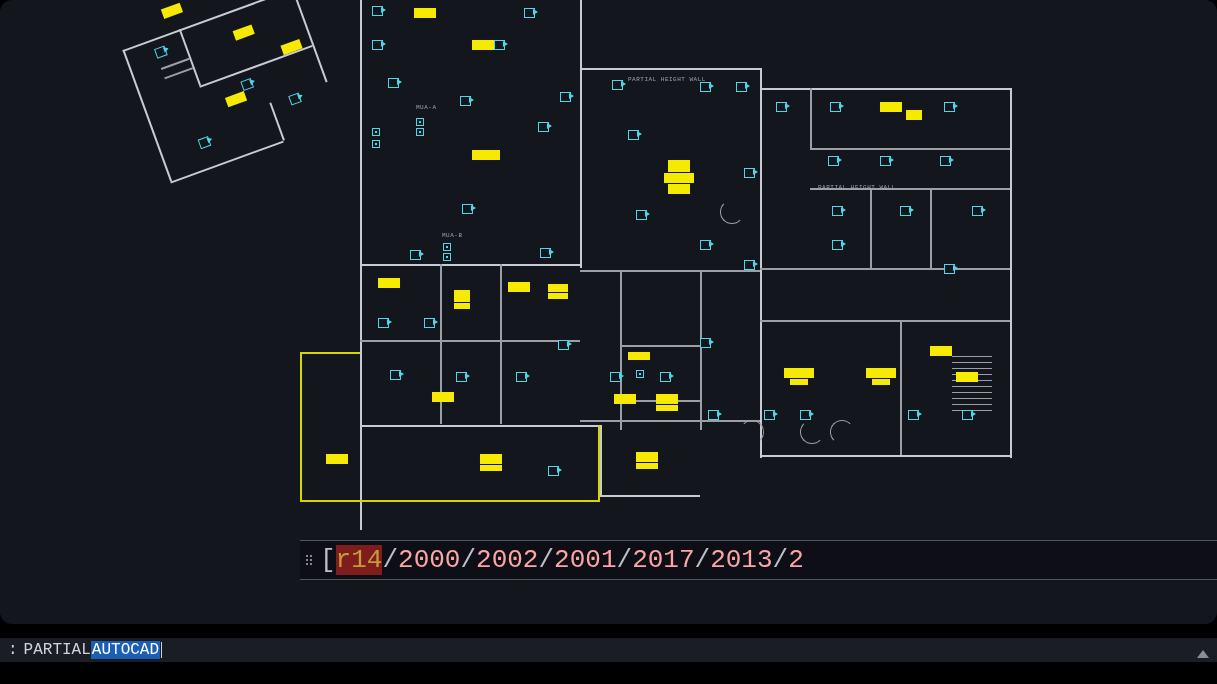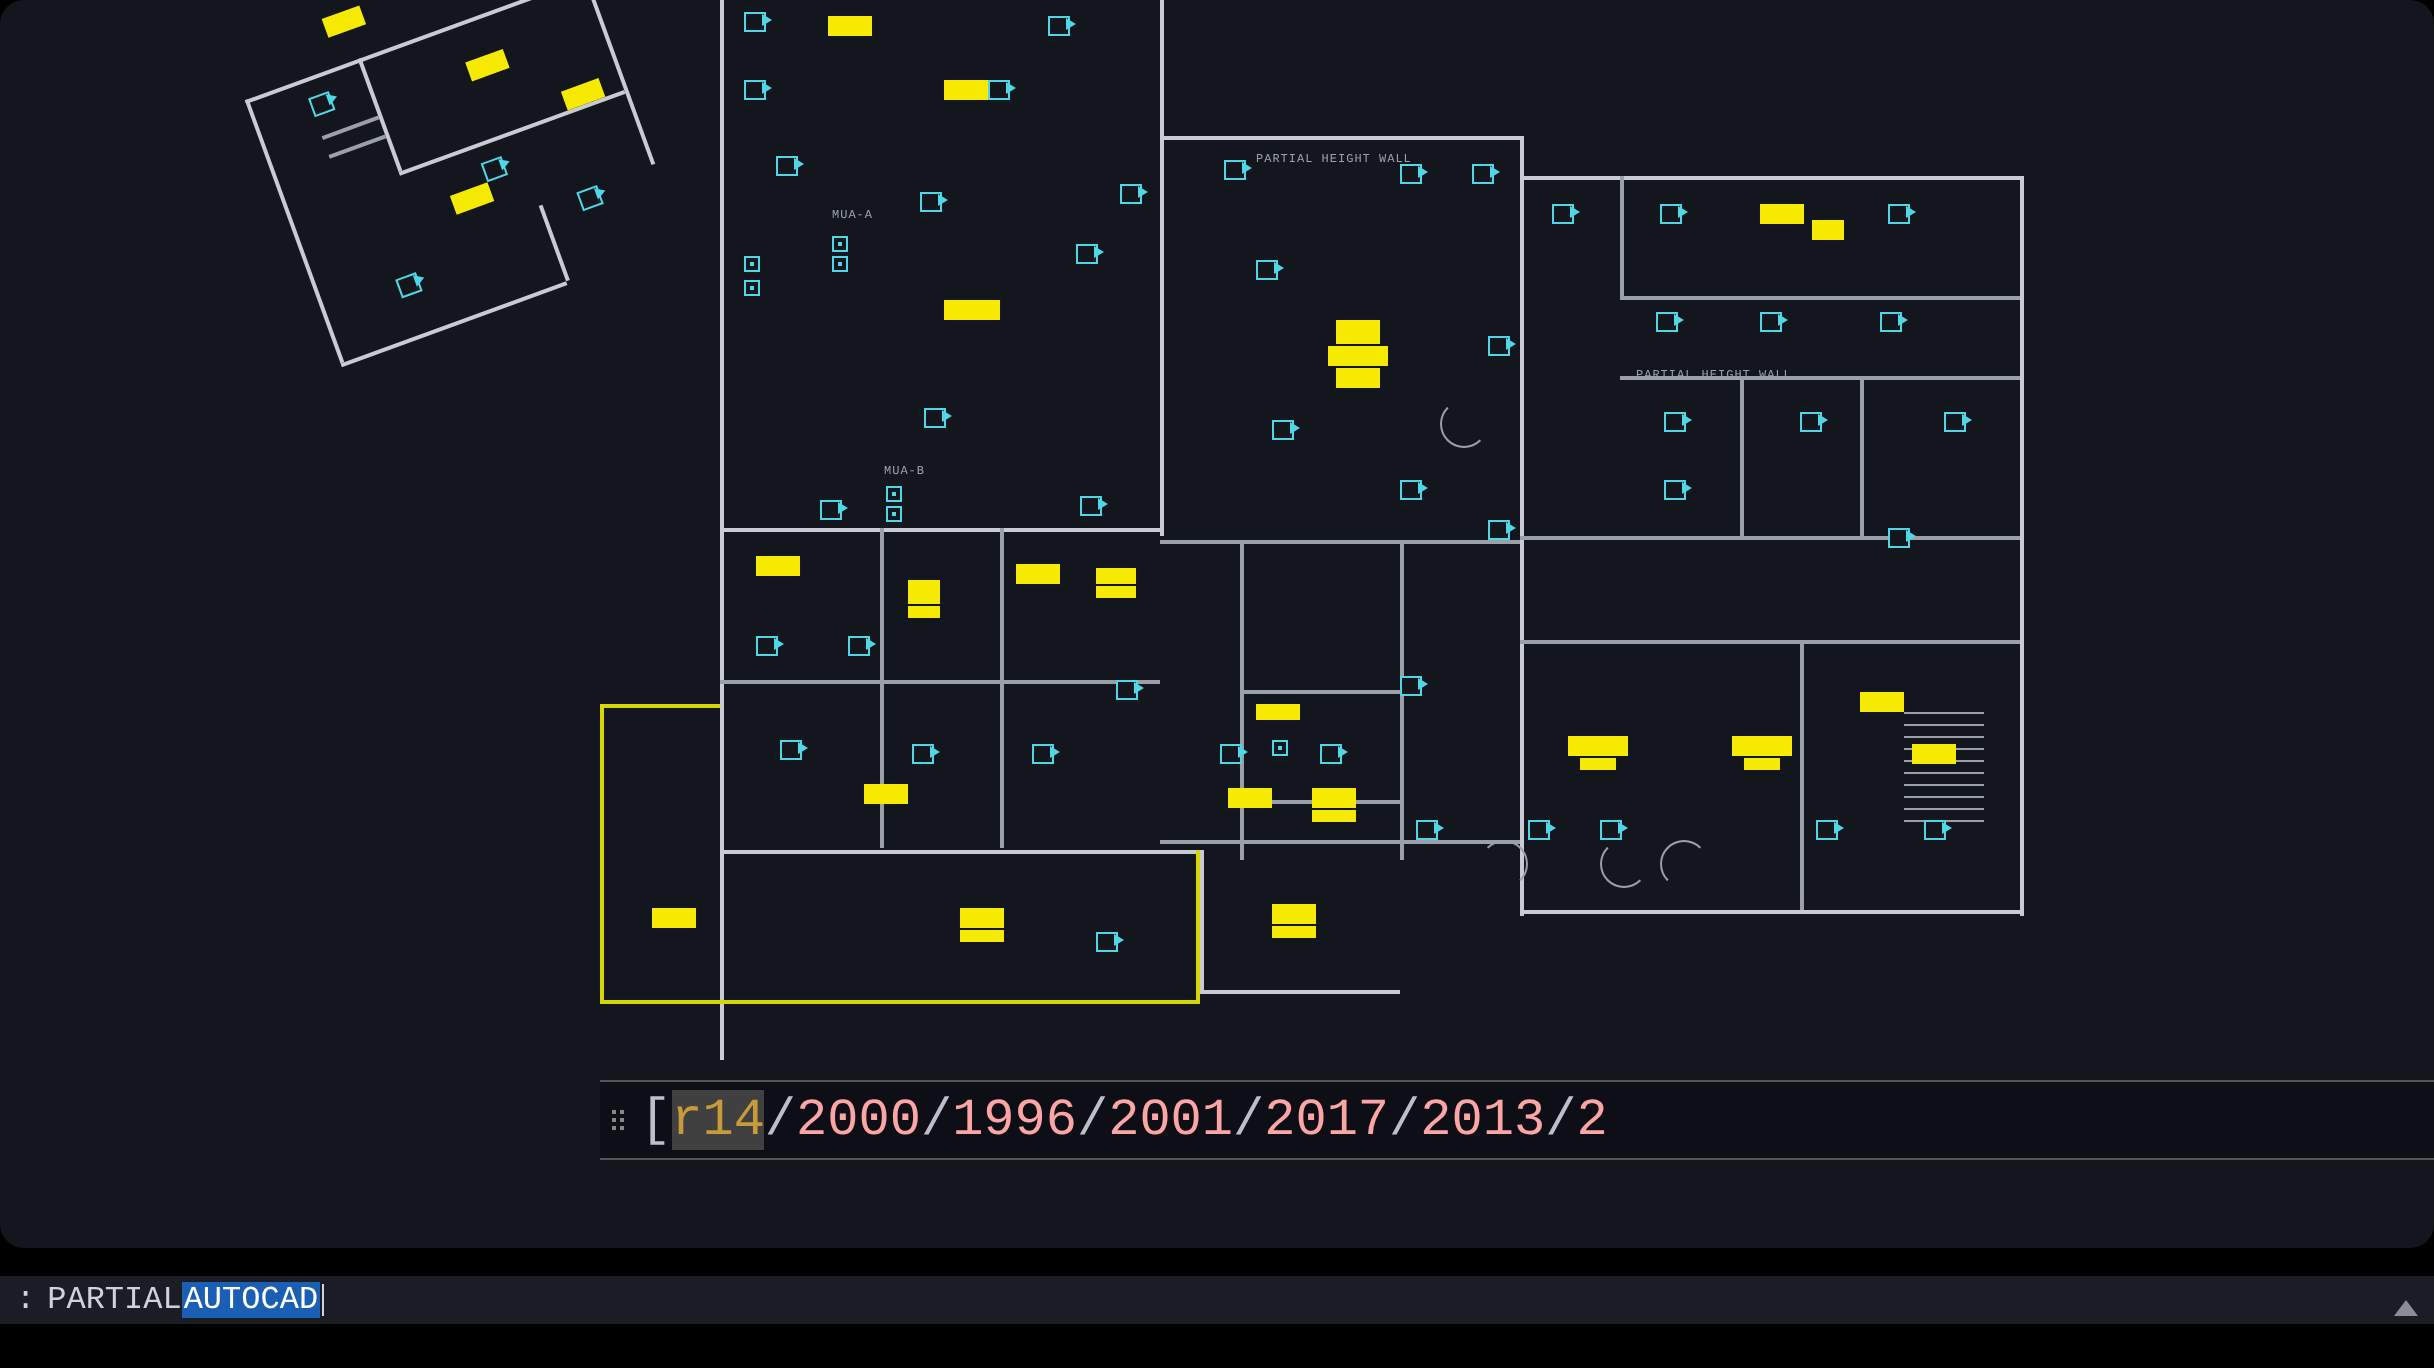--- a/index.html
+++ b/index.html
@@ -51,21 +51,21 @@
     display: flex; align-items: center;
     font-size: 26px;
     color: #bdbfc6;
     padding-left: 6px;
     overflow: hidden;
   }
   .grip { width: 8px; display:flex; flex-direction:column; gap:2px; margin-right:6px; }
   .grip span { width:2px; height:2px; background:#888; display:block; }
   .grip-row { display:flex; gap:2px; }
   .opt { color: #fca5a5; }
-  .opt.sel { background: #404040; color: #c79a3b; }
+  .opt.sel { background: #7f1d1d; color: #c79a3b; }
   .br { color: #bdbfc6; }
   .sl { color: #bdbfc6; }
 
   
   .cmdline {
     position: absolute;
     left: 0; right: 0; bottom: 22px; height: 24px;
     background: #1b1d24;
     color: #cfd2da;
     font-size: 16px;
@@ -275,21 +275,21 @@
       <div class="grip-row">
           <span></span>
           <span></span>
         </div>
     </div>
     <span class="br">[</span>
     <span class="opt sel">r14</span>
     <span class="sl">/</span>
     <span class="opt">2000</span>
     <span class="sl">/</span>
-    <span class="opt">1996</span>
+    <span class="opt">2002</span>
     <span class="sl">/</span>
     <span class="opt">2001</span>
     <span class="sl">/</span>
     <span class="opt">2017</span>
     <span class="sl">/</span>
     <span class="opt">2013</span>
     <span class="sl">/</span>
     <span class="opt">2</span>
   </div>
 </div>

